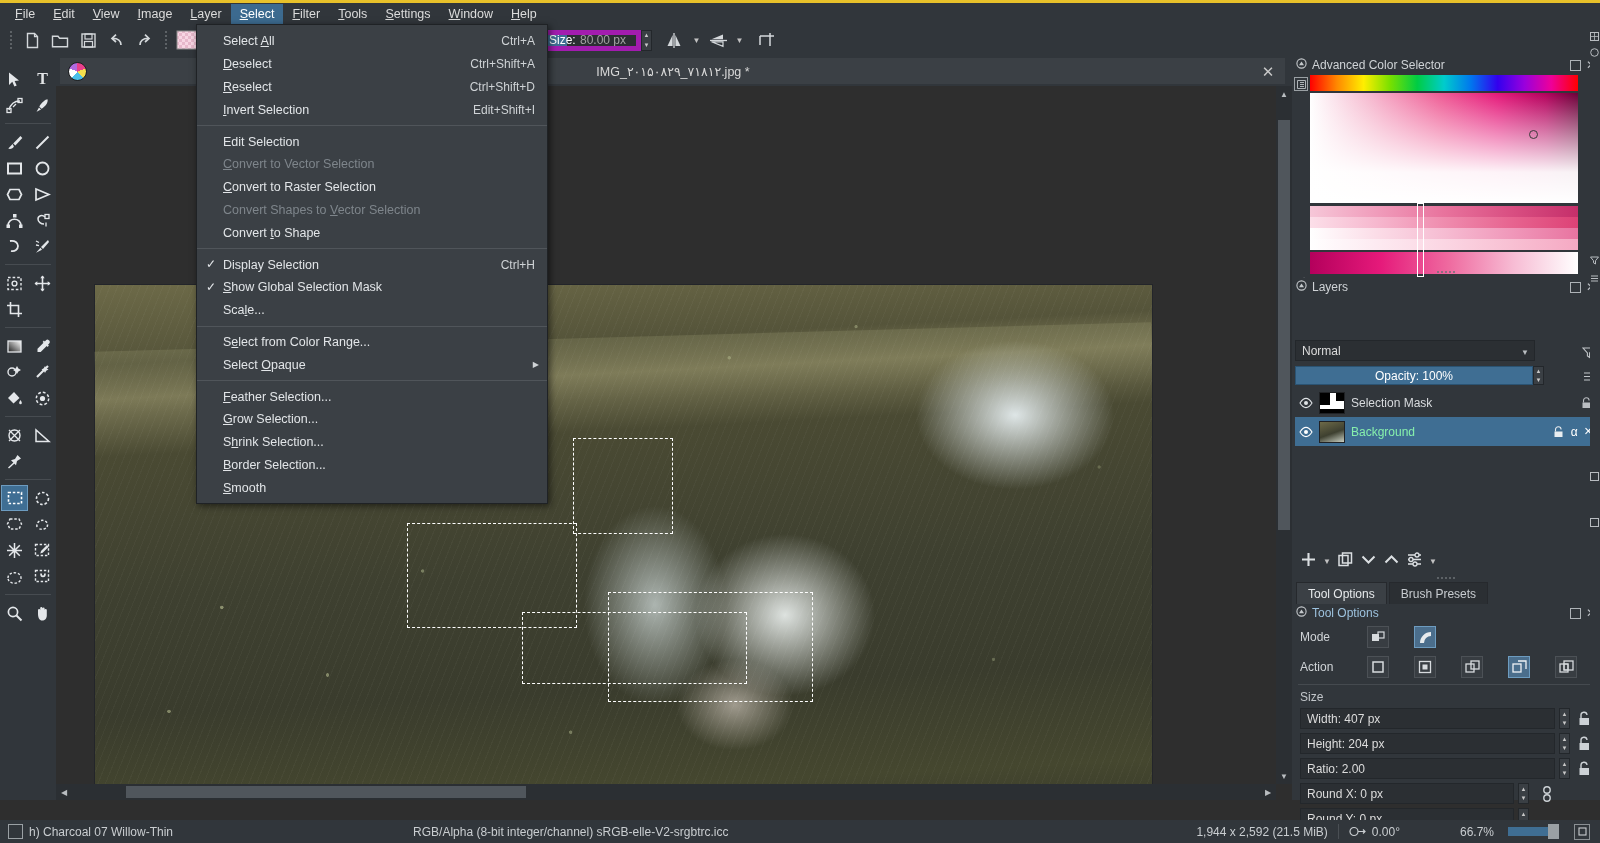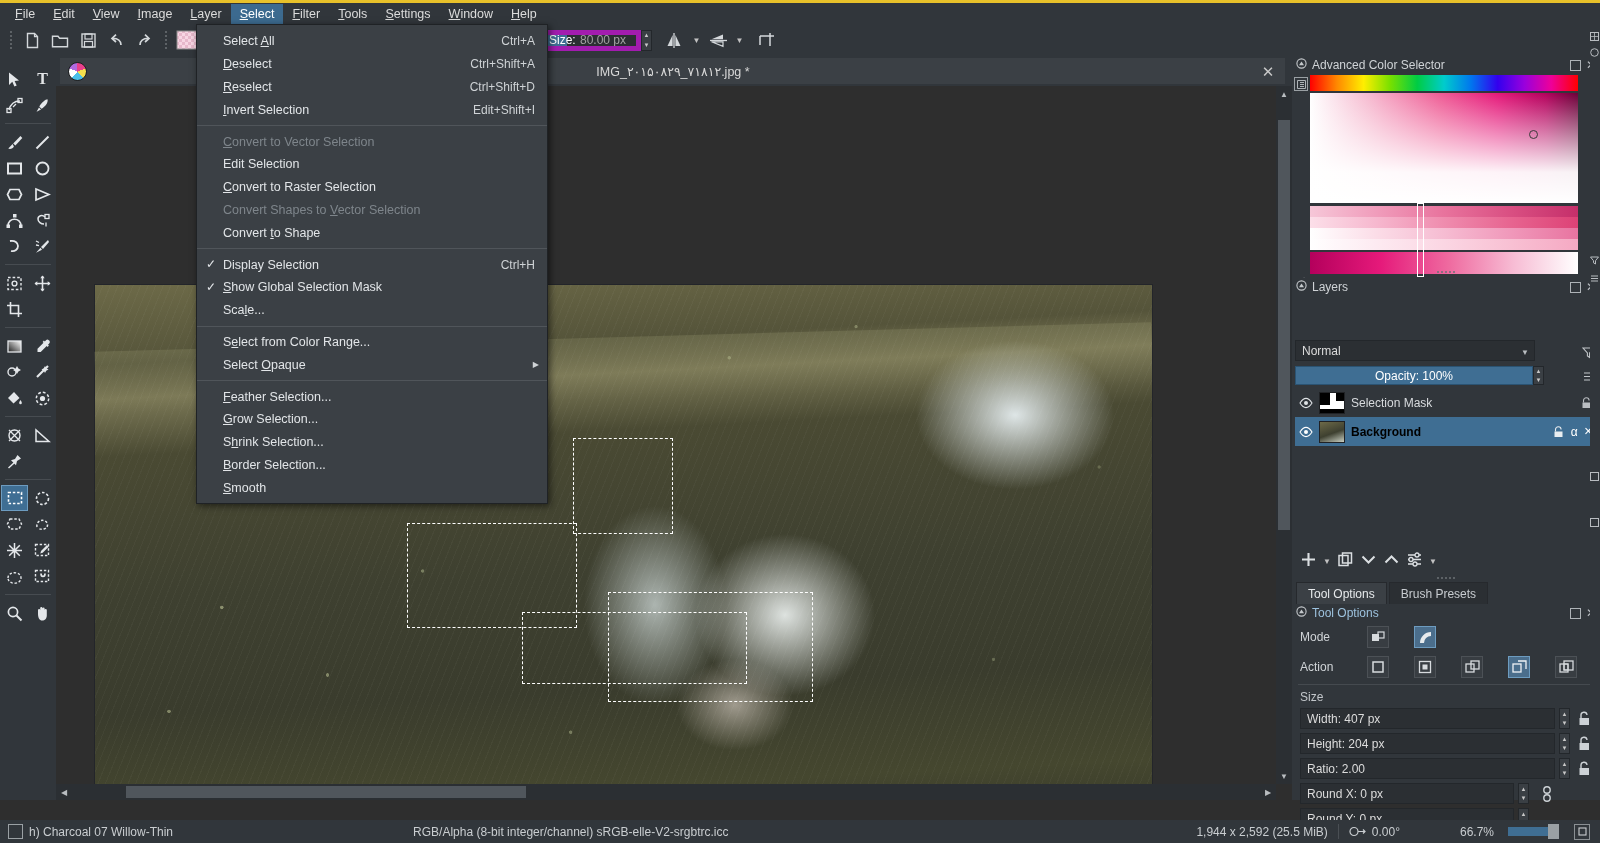--- a/index.html
+++ b/index.html
@@ -176,21 +176,21 @@
   .layers-side { position:absolute; right:2px; top:22px; width:20px; }
   .layers-side div { height:24px; display:flex; align-items:center; justify-content:center; color:#c2c6c9; }
   .layer-opacity {
     position:absolute; left:3px; top:48px; width:238px; height:19px;
     background:#3f6e93; border:1px solid #2b5372; display:flex; align-items:center;
     justify-content:center; font-size:12px; color:#ffffff;
   }
   .layer-list { position:absolute; left:3px; top:70px; width:302px; height:156px; background:#31363b; }
   .layer-row { height:29px; display:flex; align-items:center; gap:6px; padding:0 4px; }
   .layer-row.sel { background:#3f6e93; }
-  .layer-row.sel .lname { color:#000000; font-weight:bold; }
+  .layer-row.sel .lname { color:#86efac; font-weight:normal; }
   .eye { width:14px; height:14px; color:#dfe3e6; display:flex; align-items:center; justify-content:center; }
   .thumb-box { width:26px; height:22px; border:1px solid #1f2124; flex:0 0 26px; }
   .lname { flex:1; font-size:12px; color:#d8dbde; }
   .lock-ico { width:12px; height:12px; }
 
   .layerbtn-bar { position:absolute; left:0; top:492px; width:308px; height:26px;
                   display:flex; align-items:center; gap:6px; padding-left:8px; color:#dbdfe2; }
 
   .tabs-row { position:absolute; left:0; top:526px; width:308px; height:22px; display:flex; padding-left:4px; }
   .dtab { height:22px; padding:0 11px; display:flex; align-items:center; font-size:12px;
@@ -987,21 +987,21 @@
     <span class="far-ico" style="top:494px;">
       <svg width="9" height="9" viewBox="0 0 9 9">
           <rect x="0.5" y="0.5" width="8" height="8" fill="none" stroke="#b8bcc0"></rect>
         </svg></span>
   </div>
 
   <div class="statusbar">
     <span class="sb-presetico"></span>
     <span>h) Charcoal 07 Willow-Thin</span>
     <span style="margin-left:240px;">RGB/Alpha (8-bit integer/channel)  sRGB-elle-V2-srgbtrc.icc</span>
-    <span style="margin-left:auto;">1,944 x 2,592 (25.5 MiB)</span>
+    <span style="margin-left:auto;">1,944 x 2,592 (21.5 MiB)</span>
     <span class="sb-sep"></span>
     <span style="display:flex;align-items:center;gap:6px;">
       <svg width="17" height="13" viewBox="0 0 17 13">
           <circle cx="5" cy="6.5" r="4" fill="none" stroke="#c9cdd0" stroke-width="1.2"></circle>
           <path d="M9 6.5h7M14 4.5l2 2-2 2" fill="none" stroke="#c9cdd0" stroke-width="1.2"></path>
         </svg>
       <span>0.00°</span>
     </span>
     <span style="margin-left:60px;">66.7%</span>
     <span class="zoom-slider" style="margin-left:14px;">
@@ -1028,26 +1028,26 @@
       <span class="dd-label"><u>R</u>eselect</span>
       <span class="dd-shortcut">Ctrl+Shift+D</span>
     </div>
     <div class="dd-item">
       <span class="dd-label"><u>I</u>nvert Selection</span>
       <span class="dd-shortcut">Edit+Shift+I</span>
     </div>
 
     <div class="dd-sepline"></div>
 
+    <div class="dd-item">
+      <span class="dd-label">Edit Selection</span>
+      <span class="dd-shortcut"></span>
+    </div>
     <div class="dd-item disabled">
       <span class="dd-label"><u>C</u>onvert to Vector Selection</span>
-      <span class="dd-shortcut"></span>
-    </div>
-    <div class="dd-item">
-      <span class="dd-label">Edit Selection</span>
       <span class="dd-shortcut"></span>
     </div>
     <div class="dd-item">
       <span class="dd-label"><u>C</u>onvert to Raster Selection</span>
       <span class="dd-shortcut"></span>
     </div>
     <div class="dd-item disabled">
       <span class="dd-label">Convert Shapes to <u>V</u>ector Selection</span>
       <span class="dd-shortcut"></span>
     </div>

